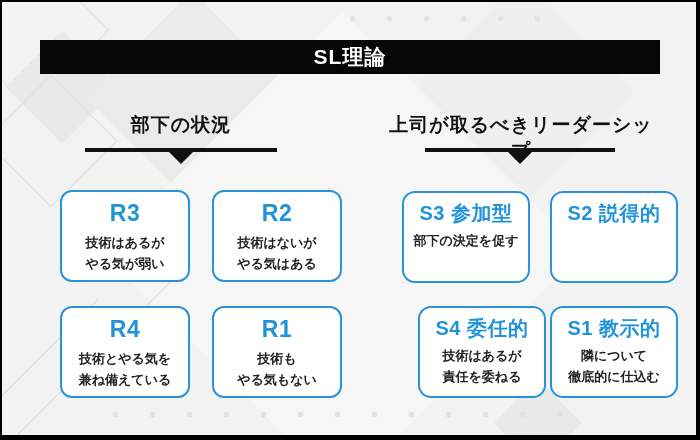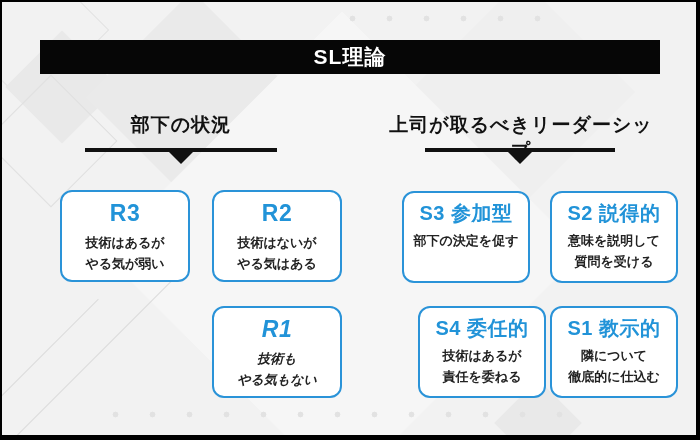--- a/index.html
+++ b/index.html
@@ -65,30 +65,30 @@
   .card {
     position:absolute; width:130px; height:92px; box-sizing:border-box;
     background:#ffffff; border:2.5px solid #2a93d8; border-radius:12px;
     text-align:center;
     margin-left:20px;
   }
   .card-label {
     margin-top:9px; font-size:23px; font-weight:800; color:#2193d8;
     letter-spacing:0.5px; line-height:1.1;
   }
-  .card.s { width:128px; }
+  .card.s { width:128px;border-radius:13px; }
   .card.s .card-label { font-size:20px; }
   .card-desc {
     margin-top:6px; font-size:13px; font-weight:bold; color:#222;
     line-height:1.62;
   }
   .pos-r3 { left:38px;  top:188px; }
   .pos-r2 { left:190px; top:188px; }
   .pos-r4 { left:38px;  top:304px; }
-  .pos-r1 { left:190px; top:304px;font-style:italic; }
+  .pos-r1 { left:190px; top:304px; }
   .pos-s3 { left:380px; top:189px; }
   .pos-s2 { left:528px; top:189px; }
   .pos-s4 { left:396px; top:304px; }
   .pos-s1 { left:528px; top:304px; }
 </style>
 </head>
 <body>
 
 <div id="frame">
 
@@ -120,41 +120,44 @@
       <div>やる気が弱い</div>
     </div>
   </div>
   <div class="card pos-r2">
     <div class="card-label">R2</div>
     <div class="card-desc">
       <div>技術はないが</div>
       <div>やる気はある</div>
     </div>
   </div>
+  <div class="card pos-r4">
+    <div class="card-label">R4</div>
+    <div class="card-desc">
+      <div>技術とやる気を</div>
+      <div>兼ね備えている</div>
+    </div>
+  </div>
   <div class="card pos-r1">
     <div class="card-label">R1</div>
     <div class="card-desc">
       <div>技術も</div>
       <div>やる気もない</div>
     </div>
   </div>
 
   <div class="card s pos-s3">
     <div class="card-label">S3 参加型</div>
     <div class="card-desc">
       <div>部下の決定を促す</div>
       <div></div>
     </div>
   </div>
   <div class="card s pos-s2">
     <div class="card-label">S2 説得的</div>
-    <div class="card-desc">
-      <div>意味を説明して</div>
-      <div>質問を受ける</div>
-    </div>
   </div>
   <div class="card s pos-s4">
     <div class="card-label">S4 委任的</div>
     <div class="card-desc">
       <div>技術はあるが</div>
       <div>責任を委ねる</div>
     </div>
   </div>
   <div class="card s pos-s1">
     <div class="card-label">S1 教示的</div>

